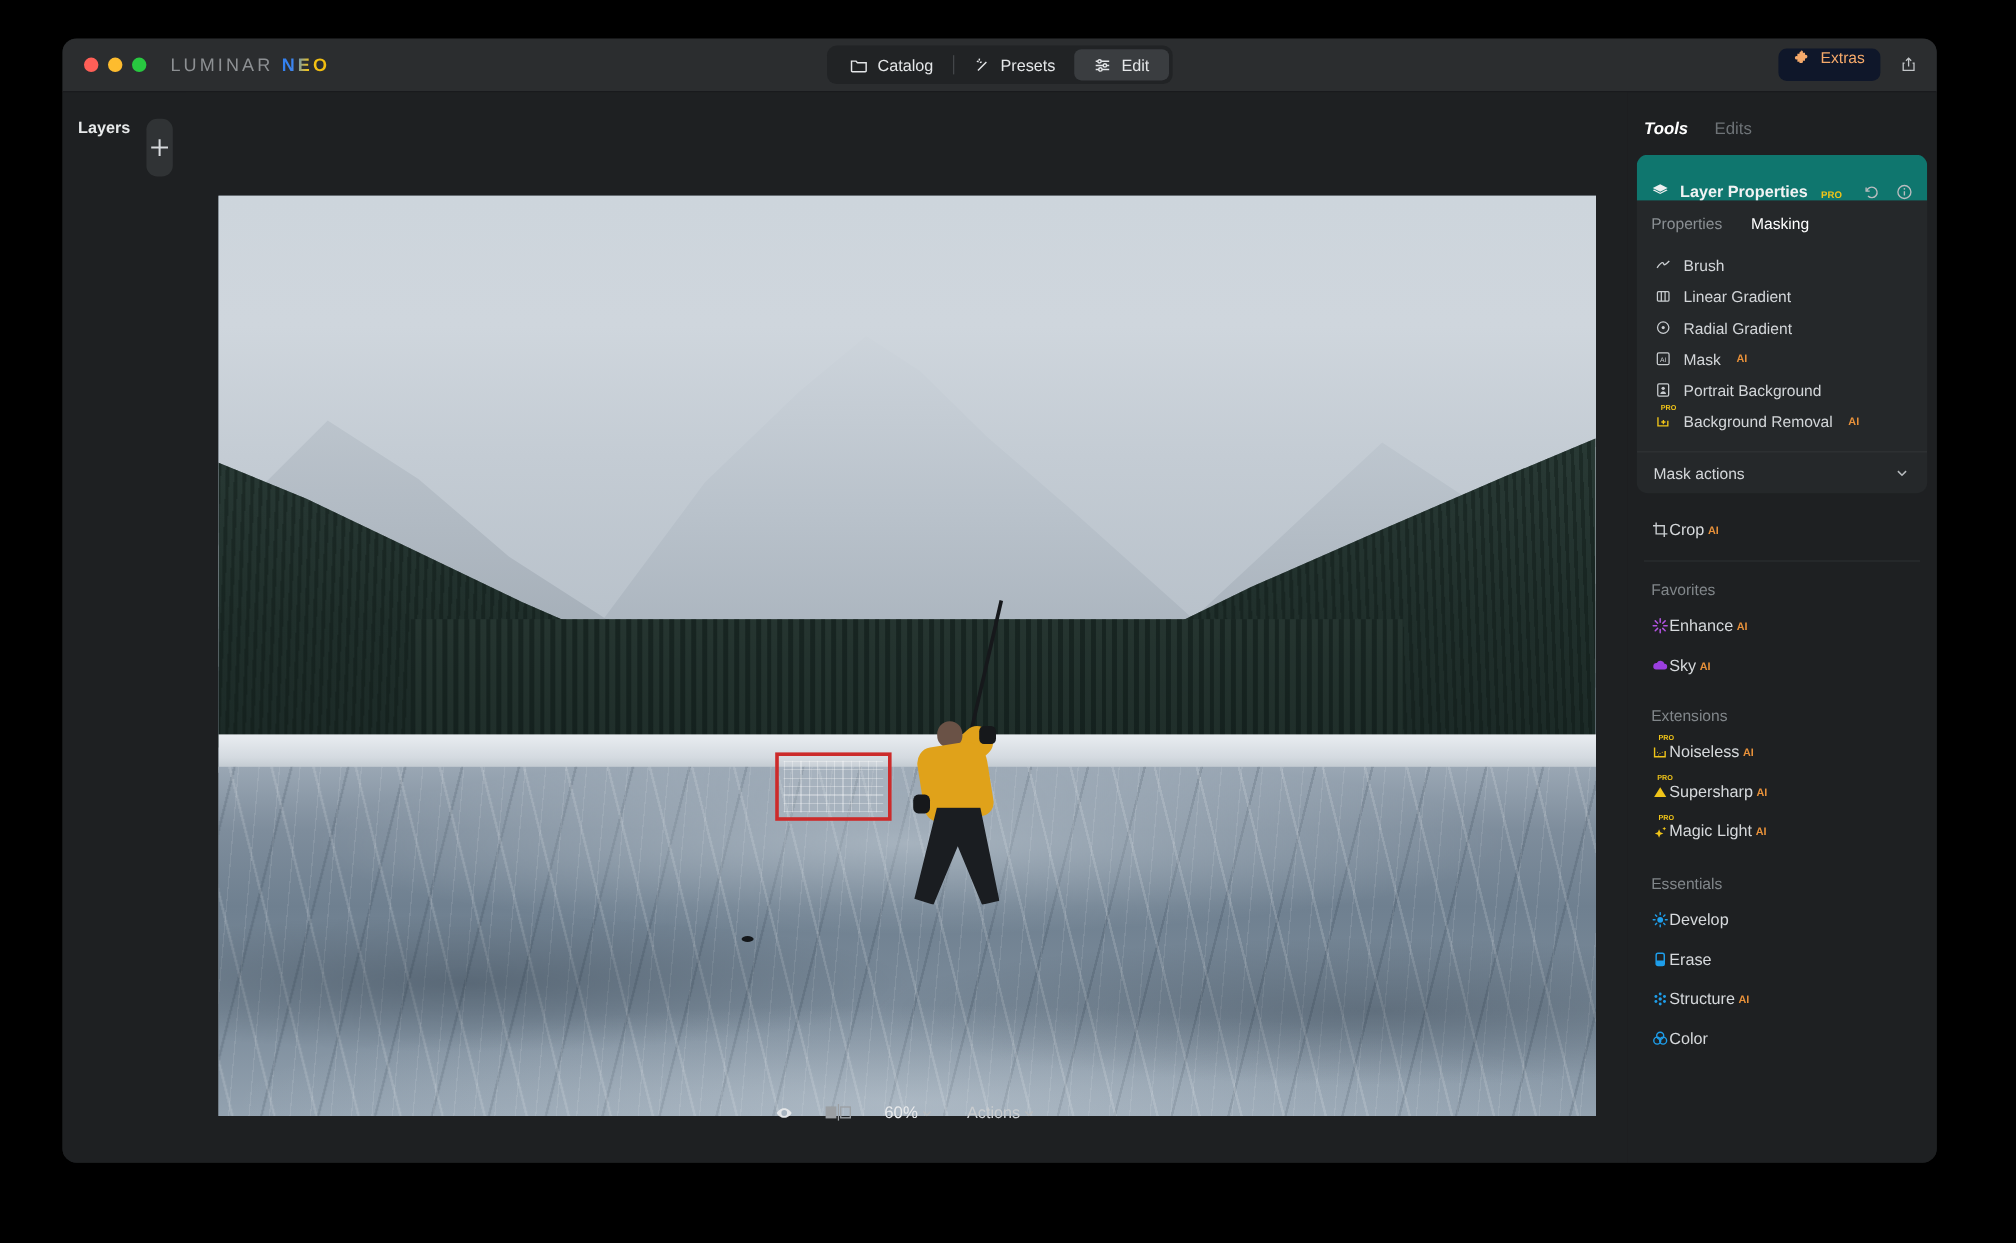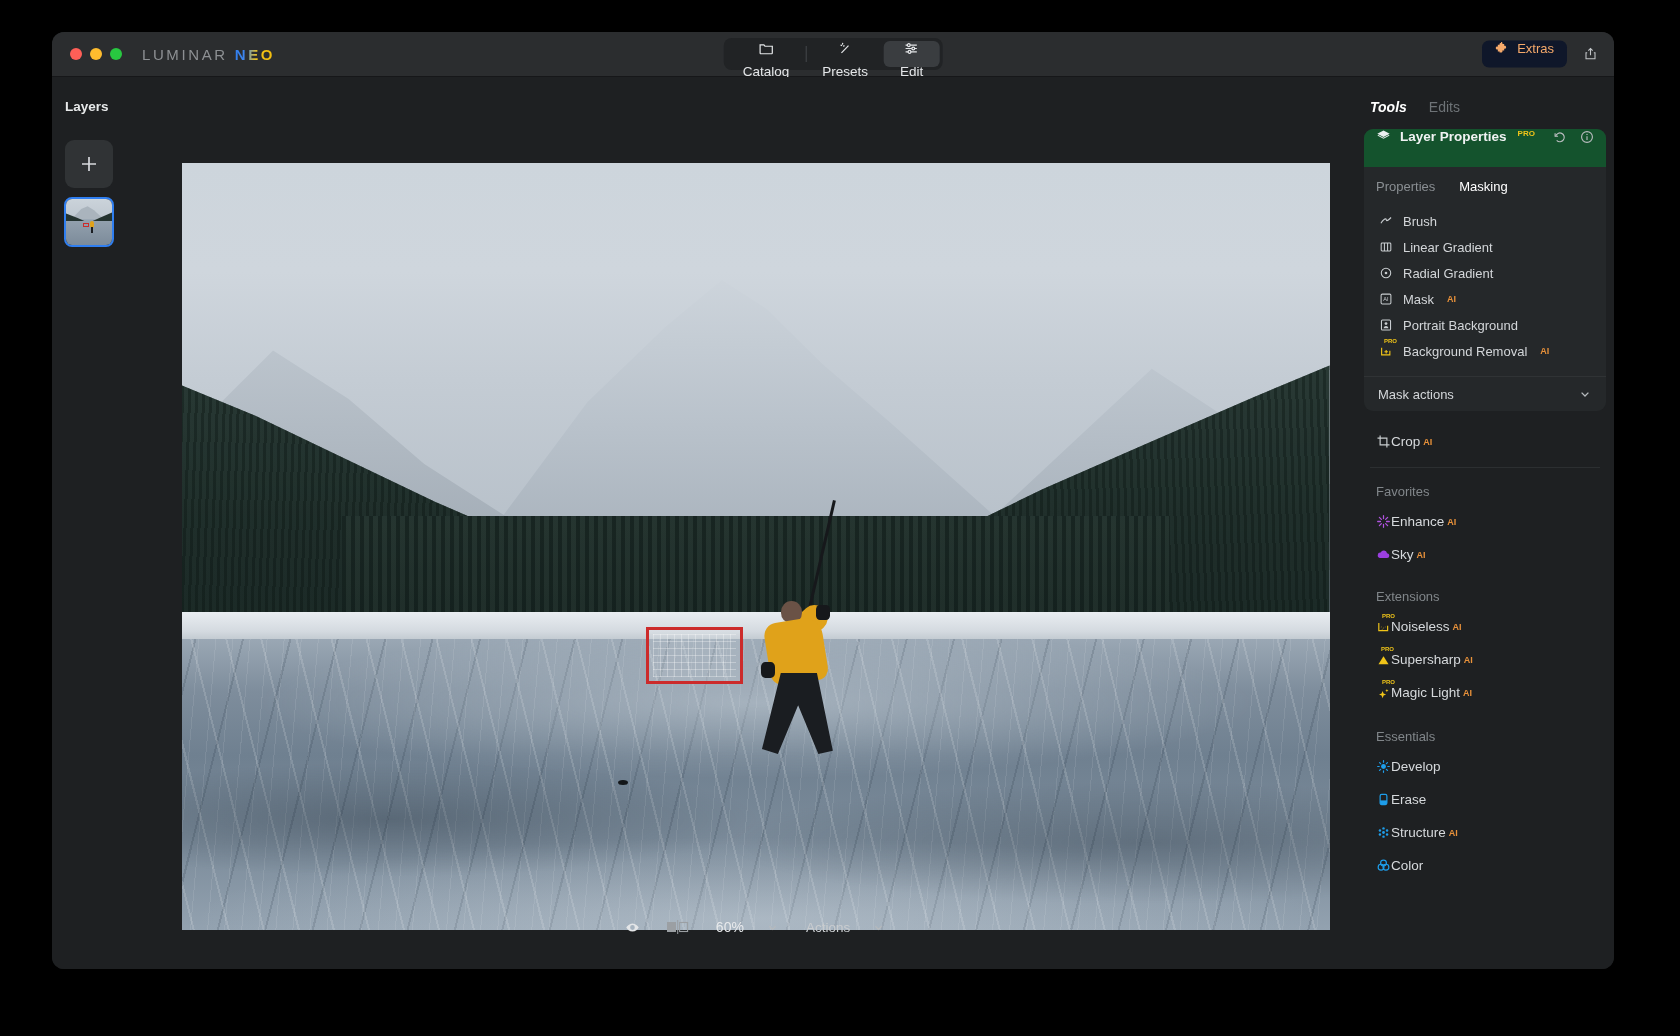--- a/index.html
+++ b/index.html
@@ -66,21 +66,20 @@
   }
   .navbtn {
     display: flex; align-items: center; gap: 8px;
     height: 26px;
     padding: 0 16px;
     border-radius: 6px;
     color: #e4e6e8;
     font-size: 13.5px;
     cursor: pointer;
     white-space: nowrap;
-    flex-direction: column;
   }
   .navbtn.active { background: #3a3d40; }
   .navdiv { width: 1px; height: 16px; background: #45484b; }
 
   .tb-right {
     position: absolute; right: 16px; top: 50%;
     transform: translateY(-50%);
     display: flex; align-items: center; gap: 16px;
   }
   .extras-btn {
@@ -98,21 +97,21 @@
   
   .body-row { flex: 1; display: flex; min-height: 0; }
 
   
   .layers-panel {
     width: 103px;
     flex: 0 0 103px;
     background: #1e2022;
     padding-top: 22px;
     display: flex;
-    flex-direction: column;
+    flex-direction: row;
     align-items: flex-start;
   }
   .layers-title {
     color: #e7e9ea; font-size: 13.5px; font-weight: 600;
     margin-left: 13px; margin-bottom: 26px;
   }
   .add-layer {
     width: 48px; height: 48px;
     margin-left: 13px;
     background: #303335;
@@ -284,21 +283,21 @@
 
   
   .bottom-bar {
     position:absolute;
     left:0; right:0; bottom:0;
     height: 84px;
     display:flex; align-items:center; justify-content:center;
     gap: 26px;
   }
   .bb-item {
-    display:flex; align-items:center; gap:21px;
+    display:flex; align-items:center; gap:0;
     color:#c9cccf; font-size:13.5px; cursor:pointer;
   }
   .zoom-val { color:#e8eaec; font-size:14px; font-weight:500; }
 
   
   .tools-panel {
     width: 258px;
     flex: 0 0 258px;
     background: #1e2022;
     display:flex; flex-direction:column;
@@ -313,24 +312,24 @@
 
   .tp-scroll { flex:1; overflow:hidden; }
 
   .card {
     background:#25282a;
     margin: 0 8px;
     border-radius: 9px;
     overflow:hidden;
   }
   .card-head {
-    display:flex; align-items:flex-start;
+    display:flex; align-items:flex-end;
     height: 38px;
     padding: 0 12px;
-    background:#14532d;
+    background:#0f766e;
     gap:9px;
   }
   .card-title { color:#f0f2f3; font-size:13.5px; font-weight:600; }
   .pro-sup { color:#f0c419; font-size:8px; font-weight:700; vertical-align:super; margin-left:2px;}
   .ai-sup { color:#e8913a; font-size:9px; font-weight:700; vertical-align:super; margin-left:3px;}
   .head-actions { margin-left:auto; display:flex; gap:12px; align-items:center; }
 
   .subtabs { display:flex; gap:24px; padding: 12px 12px 6px 12px; }
   .subtab { font-size:13px; color:#8a8f93; cursor:pointer; }
   .subtab.active { color:#fff; }

